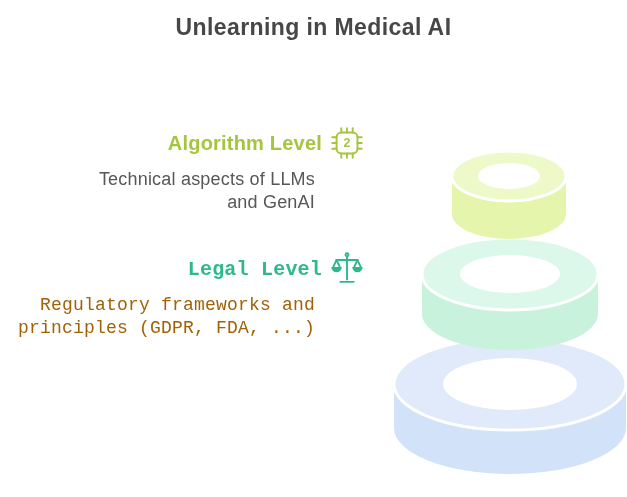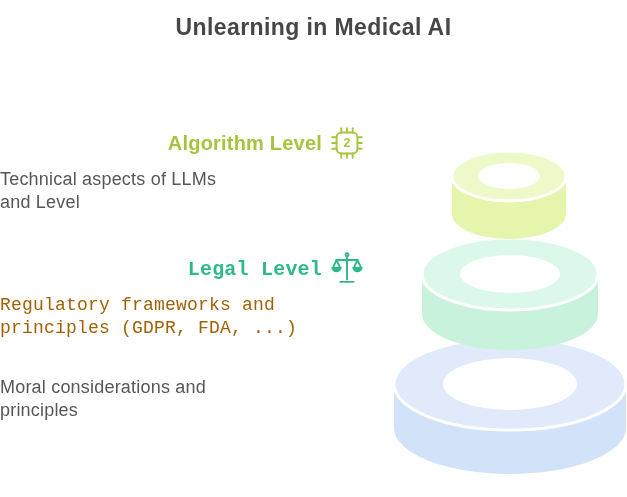--- a/index.html
+++ b/index.html
@@ -41,21 +41,21 @@
     font-weight: 700;
     letter-spacing: 0.2px;
     white-space: nowrap;
   }
   .icon-wrap { width: 38px; height: 38px; flex: 0 0 auto; }
   .icon-svg  { width: 100%; height: 100%; display: block; }
 
   .level-desc {
     margin-top: 6px;
     padding-right: 51px;
-    text-align: left;
+    text-align: right;
     font-size: 18px;
     line-height: 1.3;
     letter-spacing: 0.2px;
   }
 
   .rings {
     position: absolute;
     left: 387px;
     top: 140px;
     width: 240px;
@@ -88,21 +88,21 @@
             <line x1="31" y1="14" x2="35.5" y2="14"></line>
               <line x1="31" y1="20" x2="35.5" y2="20"></line>
               <line x1="31" y1="26" x2="35.5" y2="26"></line>
           </g>
           <text x="20" y="24.5" text-anchor="middle" font-size="13" font-weight="700" fill="currentColor">2</text>
         </svg>
       </span>
     </div>
     <p class="level-desc" style="color: rgb(87, 87, 87);">
       <span>Technical aspects of LLMs</span><br>
-      <span>and Level</span>
+      <span>and GenAI</span>
     </p>
   </section>
 
   <section class="level" id="level-legal">
     <div class="level-header">
       <span class="level-label" style="color: rgb(46, 185, 138);">Legal Level</span>
       <span class="icon-wrap" style="color: rgb(46, 185, 138);">
         <svg class="icon-svg" viewBox="0 0 40 40">
           <g stroke="currentColor" stroke-width="2" stroke-linecap="round" fill="none">
             <circle cx="20" cy="5" r="1.6"></circle>
@@ -119,24 +119,20 @@
         </svg>
       </span>
     </div>
     <p class="level-desc" style="color: #a16207;">
       <span>Regulatory frameworks and</span><br>
       <span>principles (GDPR, FDA, ...)</span>
     </p>
   </section>
 
   <section class="level" id="level-ethical">
-    <p class="level-desc" style="color: rgb(87, 87, 87);">
-      <span>Moral considerations and</span><br>
-      <span>principles</span>
-    </p>
   </section>
 
   <svg class="rings" viewBox="0 0 240 345">
 
     <g>
       <path d="M7 244 L7 288 A116 46 0 0 0 239 288 L239 244 Z" style="fill: rgb(210, 226, 248);"></path>
       <ellipse cx="123" cy="244" rx="116" ry="46" stroke="#ffffff" stroke-width="3" style="fill: rgb(224, 234, 251);"></ellipse>
       <ellipse cx="123" cy="244" rx="67" ry="26" fill="#ffffff"></ellipse>
     </g>
 

